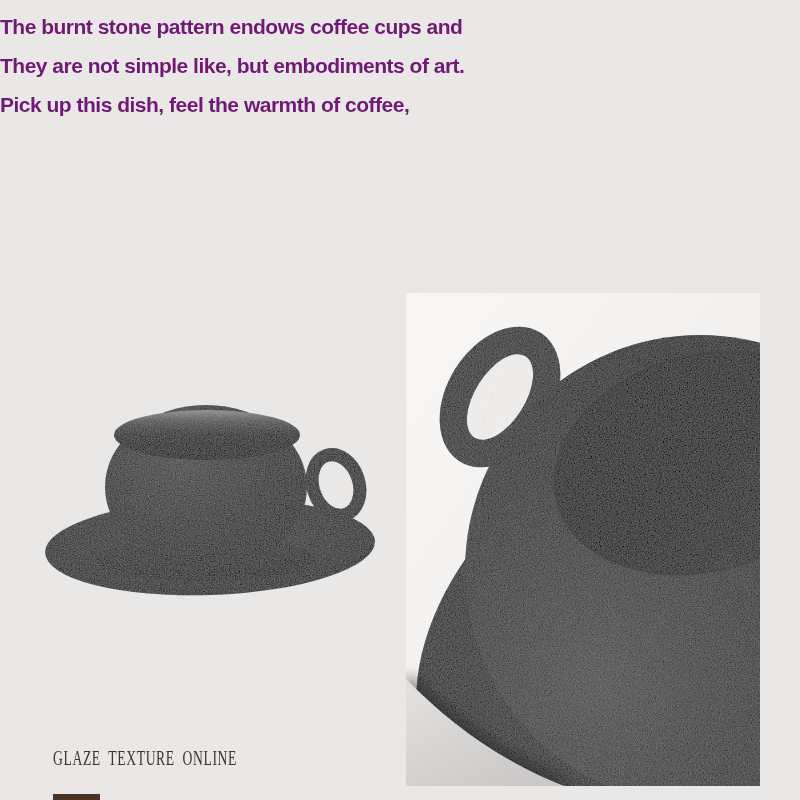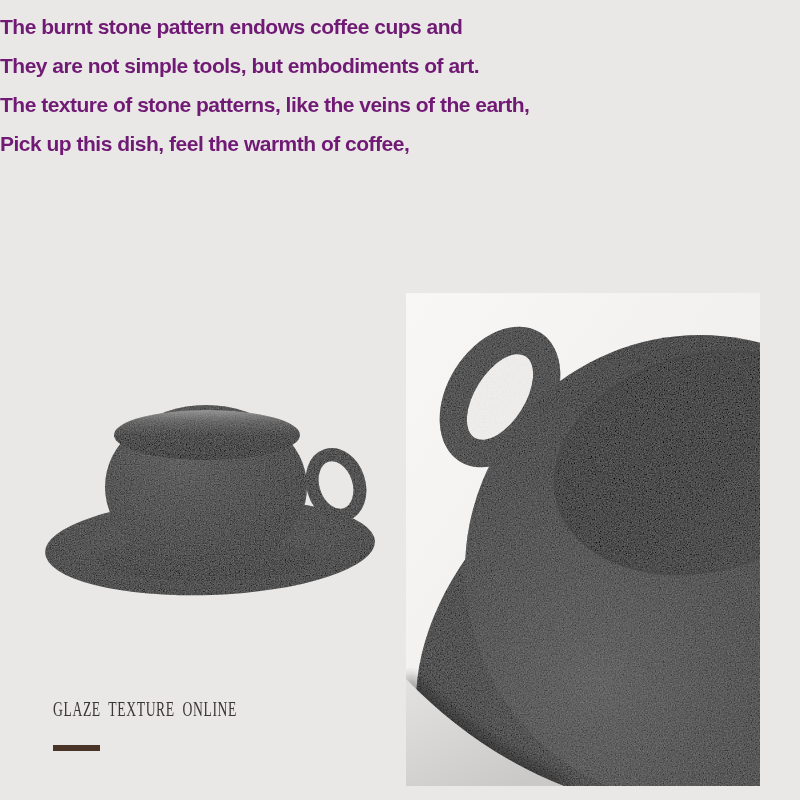--- a/index.html
+++ b/index.html
@@ -23,21 +23,21 @@
     letter-spacing: -0.5px;
     font-weight: bold;
   }
   .desc .line { white-space: nowrap; }
   figure.photo { margin: 0; padding: 0; position: absolute; }
   .photo-left  { left: 28px;  top: 388px; width: 362px; height: 222px; }
   .photo-right { left: 406px; top: 293px; width: 354px; height: 493px; overflow: hidden; }
   .brand {
     position: absolute;
     left: 53px;
-    top: 696px;
+    top: 745px;
   }
   .brand-text {
     font-family: "Liberation Serif", "DejaVu Serif", serif;
     font-size: 22px;
     letter-spacing: 1px;
     word-spacing: 6px;
     color: #3a3632;
     transform: scaleX(0.62);
     transform-origin: left top;
     white-space: nowrap;
@@ -51,22 +51,21 @@
     background: #4a3427;
   }
 </style>
 </head>
 <body>
 
 <div class="page">
 
   <div class="desc">
     <div class="line">The burnt stone pattern endows coffee cups and</div>
-    <div class="line">They are not simple tools, but embodiments of art.</div>
-    <div class="line">The texture of stone patterns, like the veins of the earth,</div>
+    <div class="line">They are not simple like, but embodiments of art.</div>
     <div class="line">Pick up this dish, feel the warmth of coffee,</div>
   </div>
 
   <figure class="photo photo-left">
     <svg width="362" height="222" viewBox="0 0 362 222">
       <defs>
         <radialGradient id="lSaucer" cx="48%" cy="38%" r="68%">
           <stop offset="0%" stop-color="#3a3a3a"></stop>
           <stop offset="55%" stop-color="#2b2b2b"></stop>
           <stop offset="88%" stop-color="#222222"></stop>

